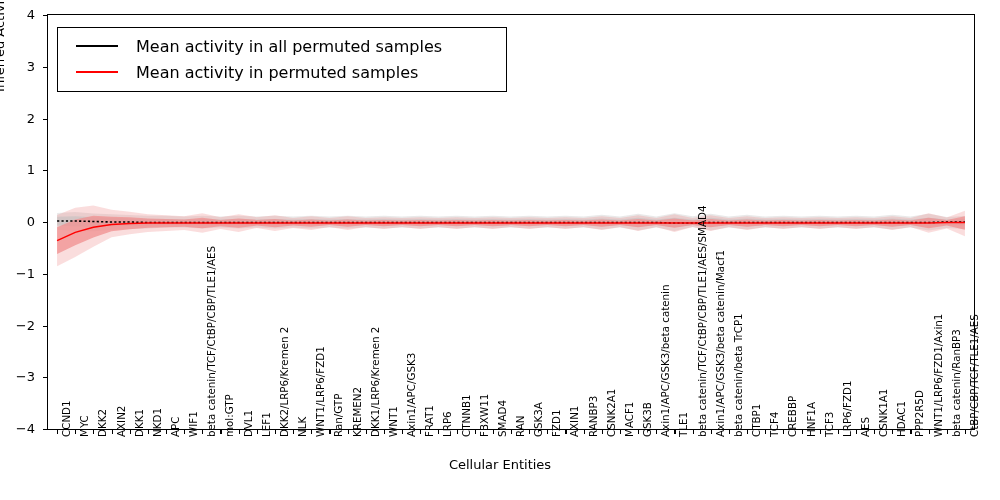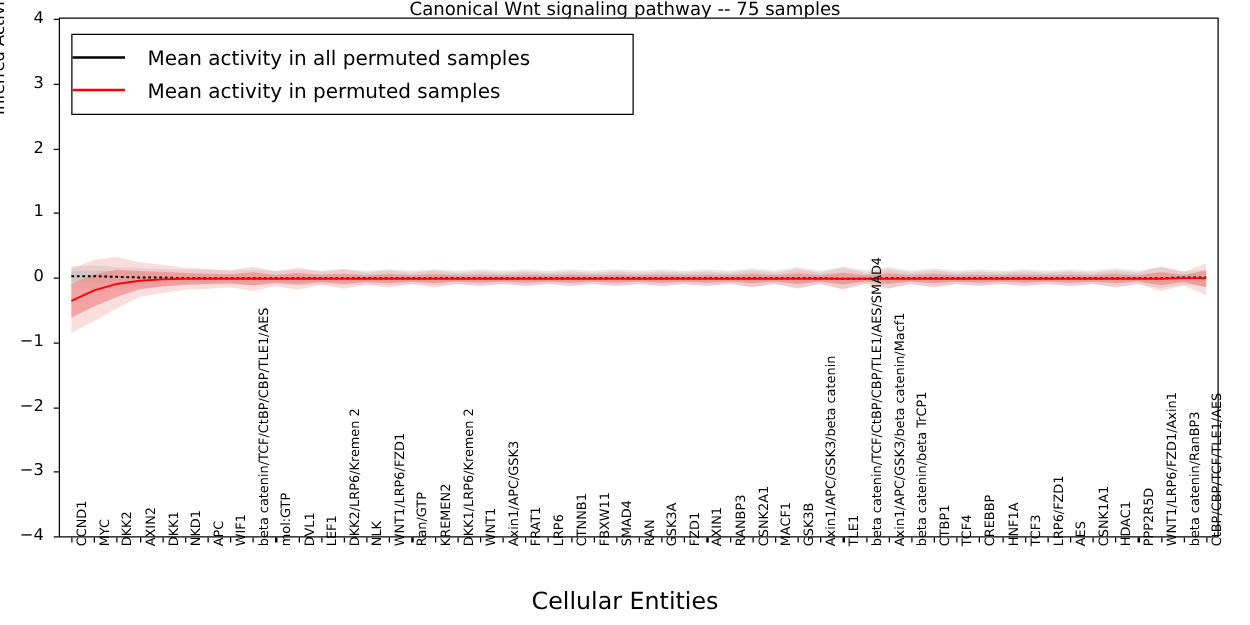--- a/index.html
+++ b/index.html
@@ -28,48 +28,47 @@
     font-size:13px;color:#000;text-align:center;white-space:nowrap;
   }
   .ytick-label{
     position:absolute;right:0;width:36px;text-align:right;
     font-size:13px;color:#000;line-height:10px;
   }
   .ytick-mark{position:absolute;background:#000;width:4px;height:1.1px;}
 
   
   #x-axis-label{
-    position:absolute;left:0;top:470px;width:1000px;text-align:center;
-    font-size:19px;color:#000;
+    position:absolute;left:0;top:457px;width:1000px;text-align:center;
+    font-size:13px;color:#000;
   }
   .xtick-mark{position:absolute;background:#000;width:1.1px;height:4px;top:430px;}
   .xtick-label{
     position:absolute;
     font-size:10.3px;color:#000;white-space:nowrap;
     transform-origin:0 0;transform:rotate(-90deg);
     line-height:10.3px;
   }
 
   
   #legend{
     position:absolute;left:57px;top:27px;
     border:1.2px solid #000;background:#fff;
-    padding:5px 10px 6px 0;box-sizing:border-box;
+    padding:5px 10px 6px 18px;box-sizing:border-box;
     width:450px;
   }
   .legend-row{display:flex;align-items:center;height:26px;}
   .legend-swatch{width:42px;height:2px;margin-right:18px;flex:none;}
   .legend-text{font-size:16px;color:#000;white-space:nowrap;}
 </style>
 </head>
 <body>
 
 <div id="root">
 
-  <div id="chart-title">Canonical Wnt signaling pathway -- 75 samples</div>
 
   <div id="plot-frame">
     <div id="plot-inner">
       <svg id="plot-svg" width="926" height="414" viewBox="0 0 926 414" preserveAspectRatio="none">
           <path d="M9.08 198.10 L27.24 197.12 L45.39 198.62 L63.55 199.13 L81.71 200.12 L99.86 200.63 L118.02 200.63 L136.18 201.62 L154.33 200.63 L172.49 201.62 L190.65 200.63 L208.80 201.62 L226.96 200.63 L245.12 201.62 L263.27 200.63 L281.43 201.62 L299.59 200.63 L317.75 201.62 L335.90 200.63 L354.06 201.62 L372.22 200.63 L390.37 201.62 L408.53 200.63 L426.69 201.62 L444.84 200.63 L463.00 201.62 L481.16 200.63 L499.31 201.62 L517.47 200.63 L535.63 201.62 L553.78 199.65 L571.94 201.62 L590.10 198.67 L608.25 201.62 L626.41 198.20 L644.57 201.15 L662.73 198.67 L680.88 201.62 L699.04 199.65 L717.20 201.62 L735.35 200.63 L753.51 201.62 L771.67 200.63 L789.82 201.62 L807.98 200.63 L826.14 201.62 L844.29 199.65 L862.45 201.62 L880.61 198.67 L898.76 202.08 L916.92 201.10 L916.92 213.88 L898.76 212.90 L880.61 215.38 L862.45 212.43 L844.29 214.40 L826.14 212.43 L807.98 213.42 L789.82 212.43 L771.67 213.42 L753.51 212.43 L735.35 213.42 L717.20 212.43 L699.04 214.40 L680.88 212.43 L662.73 215.38 L644.57 211.97 L626.41 215.90 L608.25 212.43 L590.10 215.38 L571.94 212.43 L553.78 214.40 L535.63 212.43 L517.47 213.42 L499.31 212.43 L481.16 213.42 L463.00 212.43 L444.84 213.42 L426.69 212.43 L408.53 213.42 L390.37 212.43 L372.22 213.42 L354.06 212.43 L335.90 213.42 L317.75 212.43 L299.59 213.42 L281.43 212.43 L263.27 213.42 L245.12 212.43 L226.96 213.42 L208.80 212.43 L190.65 213.42 L172.49 212.43 L154.33 213.42 L136.18 212.43 L118.02 212.43 L99.86 213.42 L81.71 213.88 L63.55 214.87 L45.39 216.31 L27.24 215.80 L9.08 214.81 Z" fill="#bfbfbf" fill-opacity="0.35" stroke="none"></path>
           <path d="M9.08 200.07 L27.24 192.77 L45.39 190.54 L63.55 194.84 L81.71 196.75 L99.86 199.19 L118.02 200.17 L136.18 201.15 L154.33 198.20 L172.49 202.14 L190.65 199.19 L208.80 202.14 L226.96 200.17 L245.12 203.12 L263.27 201.15 L281.43 203.12 L299.59 201.15 L317.75 203.12 L335.90 202.14 L354.06 203.12 L372.22 202.14 L390.37 203.12 L408.53 202.14 L426.69 203.12 L444.84 202.14 L463.00 203.12 L481.16 202.14 L499.31 203.12 L517.47 202.14 L535.63 203.12 L553.78 201.15 L571.94 203.12 L590.10 200.17 L608.25 203.12 L626.41 199.19 L644.57 203.12 L662.73 200.17 L680.88 203.12 L699.04 201.15 L717.20 203.12 L735.35 202.14 L753.51 203.12 L771.67 202.14 L789.82 203.12 L807.98 202.14 L826.14 203.12 L844.29 201.15 L862.45 203.12 L880.61 198.20 L898.76 202.60 L916.92 195.72 L916.92 221.28 L898.76 213.42 L880.61 217.87 L862.45 211.97 L844.29 214.92 L826.14 211.97 L807.98 213.93 L789.82 211.97 L771.67 213.93 L753.51 211.97 L735.35 213.93 L717.20 211.97 L699.04 214.92 L680.88 211.97 L662.73 215.90 L644.57 211.97 L626.41 216.88 L608.25 211.97 L590.10 215.90 L571.94 211.97 L553.78 214.92 L535.63 211.97 L517.47 213.93 L499.31 211.97 L481.16 213.93 L463.00 211.97 L444.84 213.93 L426.69 211.97 L408.53 213.93 L390.37 211.97 L372.22 213.93 L354.06 211.97 L335.90 213.93 L317.75 211.97 L299.59 214.92 L281.43 211.97 L263.27 214.92 L245.12 212.95 L226.96 215.90 L208.80 212.95 L190.65 216.88 L172.49 213.93 L154.33 217.87 L136.18 214.92 L118.02 215.90 L99.86 216.88 L81.71 219.37 L63.55 222.37 L45.39 231.84 L27.24 241.93 L9.08 251.19 Z" fill="#f08f8f" fill-opacity="0.30" stroke="none"></path>
           <path d="M9.08 201.82 L27.24 201.31 L45.39 202.34 L63.55 202.86 L81.71 203.38 L99.86 203.90 L118.02 203.90 L136.18 204.41 L154.33 203.90 L172.49 204.41 L190.65 203.90 L208.80 204.41 L226.96 203.90 L245.12 204.41 L263.27 203.90 L281.43 204.41 L299.59 203.90 L317.75 204.41 L335.90 203.90 L354.06 204.41 L372.22 203.90 L390.37 204.41 L408.53 203.90 L426.69 204.41 L444.84 203.90 L463.00 204.41 L481.16 203.90 L499.31 204.41 L517.47 203.90 L535.63 204.41 L553.78 203.38 L571.94 204.41 L590.10 202.86 L608.25 204.41 L626.41 202.86 L644.57 204.41 L662.73 202.86 L680.88 204.41 L699.04 203.38 L717.20 204.41 L735.35 203.90 L753.51 204.41 L771.67 203.90 L789.82 204.41 L807.98 203.90 L826.14 204.41 L844.29 203.38 L862.45 204.41 L880.61 202.86 L898.76 204.41 L916.92 203.90 L916.92 210.62 L898.76 210.10 L880.61 211.66 L862.45 210.10 L844.29 211.14 L826.14 210.10 L807.98 210.62 L789.82 210.10 L771.67 210.62 L753.51 210.10 L735.35 210.62 L717.20 210.10 L699.04 211.14 L680.88 210.10 L662.73 211.66 L644.57 210.10 L626.41 212.17 L608.25 210.10 L590.10 211.66 L571.94 210.10 L553.78 211.14 L535.63 210.10 L517.47 210.62 L499.31 210.10 L481.16 210.62 L463.00 210.10 L444.84 210.62 L426.69 210.10 L408.53 210.62 L390.37 210.10 L372.22 210.62 L354.06 210.10 L335.90 210.62 L317.75 210.10 L299.59 210.62 L281.43 210.10 L263.27 210.62 L245.12 210.10 L226.96 210.62 L208.80 210.10 L190.65 210.62 L172.49 210.10 L154.33 210.62 L136.18 210.10 L118.02 210.10 L99.86 210.62 L81.71 210.62 L63.55 211.14 L45.39 211.66 L27.24 211.14 L9.08 210.62 Z" fill="#bfbfbf" fill-opacity="0.55" stroke="none"></path>
           <path d="M9.08 212.17 L27.24 204.41 L45.39 200.79 L63.55 201.82 L81.71 202.34 L99.86 203.38 L118.02 203.90 L136.18 204.41 L154.33 202.86 L172.49 204.93 L190.65 203.38 L208.80 204.93 L226.96 203.90 L245.12 205.45 L263.27 204.41 L281.43 205.45 L299.59 204.41 L317.75 205.45 L335.90 204.93 L354.06 205.45 L372.22 204.93 L390.37 205.45 L408.53 204.93 L426.69 205.45 L444.84 204.93 L463.00 205.45 L481.16 204.93 L499.31 205.45 L517.47 204.93 L535.63 205.45 L553.78 204.41 L571.94 205.45 L590.10 203.90 L608.25 205.45 L626.41 203.38 L644.57 205.45 L662.73 203.90 L680.88 205.45 L699.04 204.41 L717.20 205.45 L735.35 204.93 L753.51 205.45 L771.67 204.93 L789.82 205.45 L807.98 204.93 L826.14 205.45 L844.29 204.41 L862.45 205.45 L880.61 202.86 L898.76 204.93 L916.92 201.31 L916.92 214.76 L898.76 210.62 L880.61 213.21 L862.45 210.10 L844.29 211.66 L826.14 210.10 L807.98 211.14 L789.82 210.10 L771.67 211.14 L753.51 210.10 L735.35 211.14 L717.20 210.10 L699.04 211.66 L680.88 210.10 L662.73 212.17 L644.57 210.10 L626.41 212.69 L608.25 210.10 L590.10 212.17 L571.94 210.10 L553.78 211.66 L535.63 210.10 L517.47 211.14 L499.31 210.10 L481.16 211.14 L463.00 210.10 L444.84 211.14 L426.69 210.10 L408.53 211.14 L390.37 210.10 L372.22 211.14 L354.06 210.10 L335.90 211.14 L317.75 210.10 L299.59 211.66 L281.43 210.10 L263.27 211.66 L245.12 210.62 L226.96 212.17 L208.80 210.62 L190.65 212.69 L172.49 211.14 L154.33 213.21 L136.18 211.66 L118.02 212.17 L99.86 212.69 L81.71 214.24 L63.55 216.31 L45.39 222.52 L27.24 230.29 L9.08 239.09 Z" fill="#f08f8f" fill-opacity="0.75" stroke="none"></path>
           <path d="M9.08 205.97 L27.24 205.97 L45.39 206.48 L63.55 207.00 L81.71 207.00 L99.86 207.52 L118.02 207.52 L136.18 207.52 L154.33 207.52 L172.49 207.52 L190.65 207.52 L208.80 207.52 L226.96 207.52 L245.12 207.52 L263.27 207.52 L281.43 207.52 L299.59 207.52 L317.75 207.52 L335.90 207.52 L354.06 207.52 L372.22 207.52 L390.37 207.52 L408.53 207.52 L426.69 207.52 L444.84 207.52 L463.00 207.52 L481.16 207.52 L499.31 207.52 L517.47 207.52 L535.63 207.52 L553.78 207.52 L571.94 207.52 L590.10 207.52 L608.25 207.52 L626.41 208.03 L644.57 208.03 L662.73 207.52 L680.88 207.52 L699.04 207.52 L717.20 207.52 L735.35 207.52 L753.51 207.52 L771.67 207.52 L789.82 207.52 L807.98 207.52 L826.14 207.52 L844.29 207.52 L862.45 207.52 L880.61 207.52 L898.76 207.00 L916.92 207.00 " fill="none" stroke="#000000" stroke-width="1.6" stroke-dasharray="2.2,2.2"></path>
           <path d="M9.08 225.63 L27.24 217.35 L45.39 212.17 L63.55 209.59 L81.71 208.55 L99.86 208.03 L118.02 208.03 L136.18 208.03 L154.33 208.03 L172.49 208.03 L190.65 208.03 L208.80 208.03 L226.96 208.03 L245.12 208.03 L263.27 208.03 L281.43 208.03 L299.59 208.03 L317.75 208.03 L335.90 208.03 L354.06 208.03 L372.22 208.03 L390.37 208.03 L408.53 208.03 L426.69 208.03 L444.84 208.03 L463.00 208.03 L481.16 208.03 L499.31 208.03 L517.47 208.03 L535.63 208.03 L553.78 208.03 L571.94 208.03 L590.10 208.03 L608.25 208.03 L626.41 208.03 L644.57 208.03 L662.73 208.03 L680.88 208.03 L699.04 208.03 L717.20 208.03 L735.35 208.03 L753.51 208.03 L771.67 208.03 L789.82 208.03 L807.98 208.03 L826.14 208.03 L844.29 208.03 L862.45 208.03 L880.61 208.03 L898.76 207.52 L916.92 207.52 " fill="none" stroke="#ff0000" stroke-width="1.5"></path>

